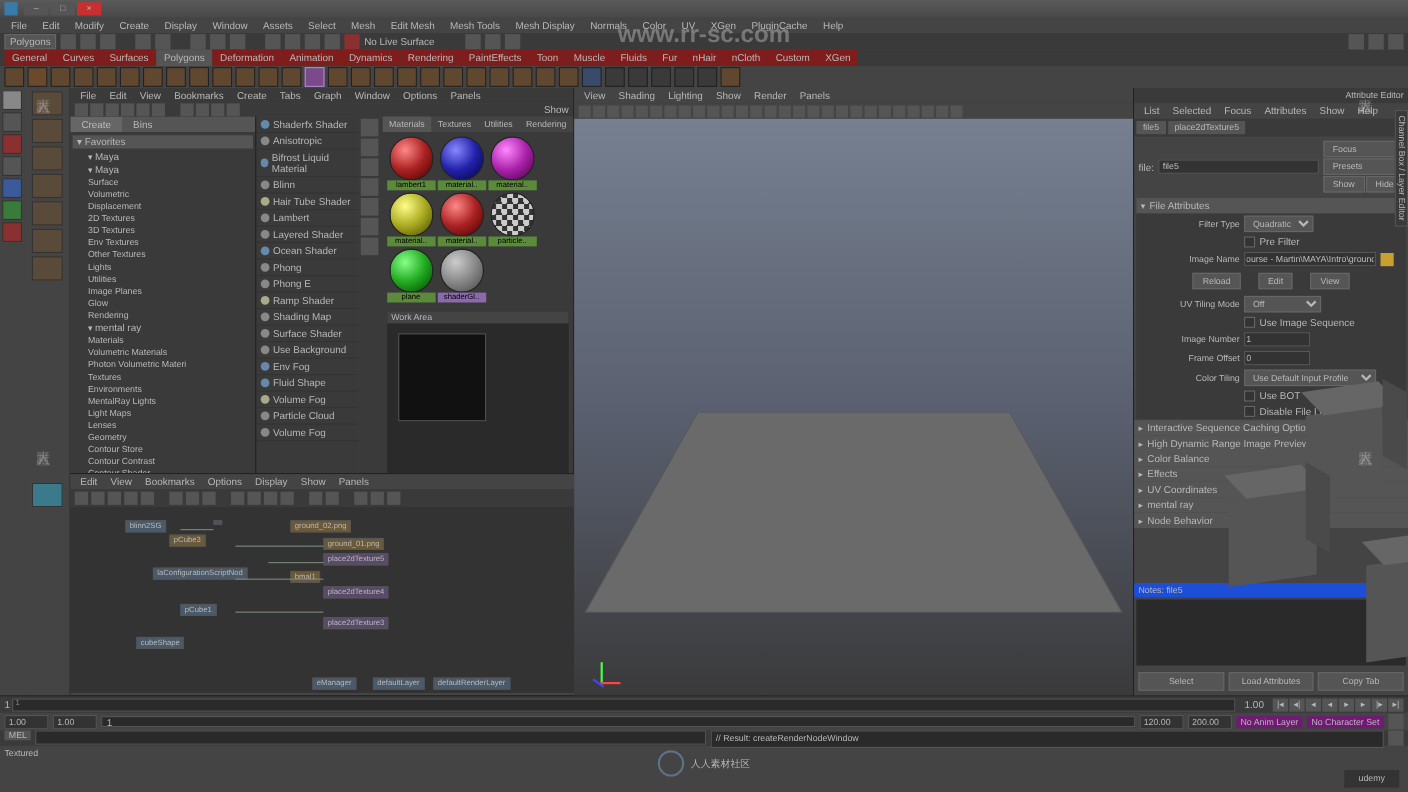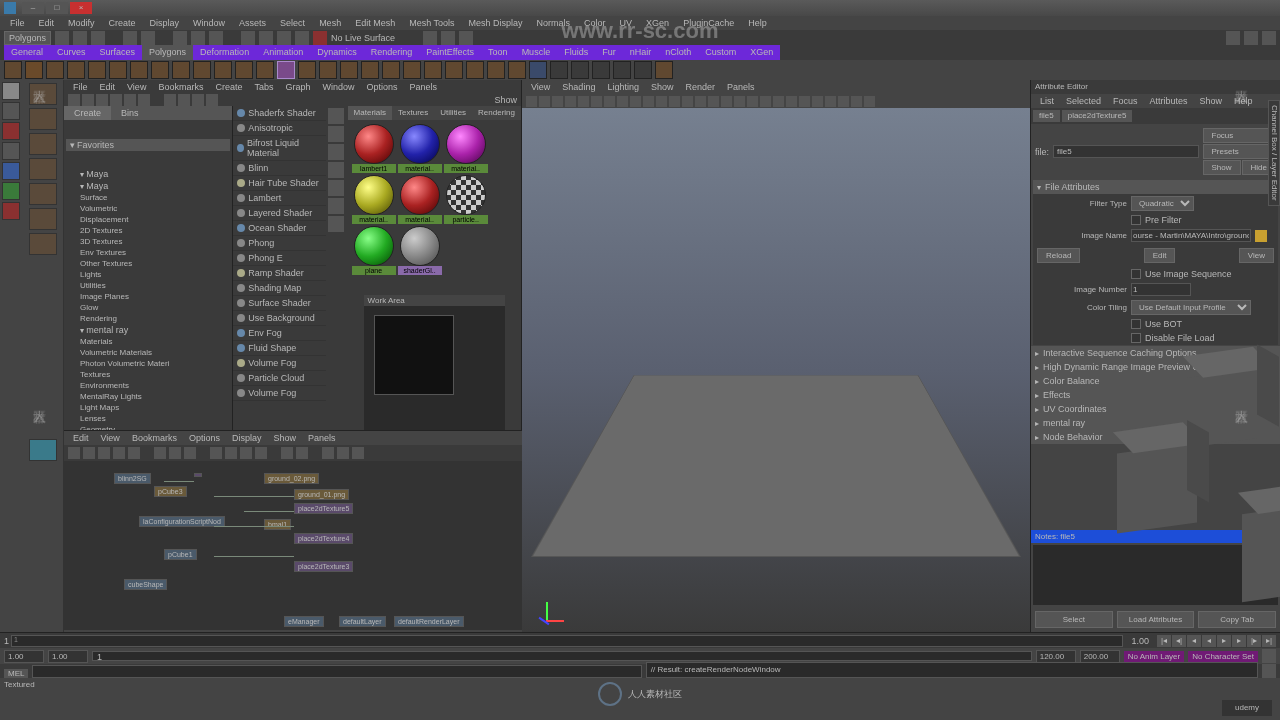--- a/index.html
+++ b/index.html
@@ -10,21 +10,21 @@
 .win-btns{display:flex;gap:2px}
 .win-btn{width:22px;height:12px;background:#555;text-align:center;font-size:8px;line-height:12px}
 .win-btn.cls{background:#c83030}
 .menubar{height:14px;background:#444;display:flex;padding:0 4px;gap:2px}
 .menubar span{padding:0 6px;line-height:14px;cursor:pointer}
 .shelfbar{height:15px;background:#3a3a3a;display:flex;align-items:center;padding:0 4px;gap:4px}
 .shelf-sel{background:#555;padding:1px 4px;border:1px solid #666}
 .shelf-ico{width:14px;height:14px;background:#555}
 .shelf-ico.red{background:#8a3030}
 .tabbar{height:15px;background:#3a3a3a;display:flex;padding:0 4px}
-.tab{padding:0 7px;line-height:15px;background:#6d28d9;cursor:pointer}
+.tab{padding:0 7px;line-height:15px;background:#7f1d1d;cursor:pointer}
 .tab.active{background:#555}
 .shelf-icons{height:20px;background:#444;display:flex;align-items:center;padding:0 4px;gap:3px}
 .si{width:18px;height:18px;background:#604830;border:1px solid #222}
 .si.cube{background:#6a4a2a}
 .si.sel{background:#7a4a8a;border:1px solid #aa8acc}
 .si.dk{background:#3a3a3a}
 .si.bl{background:#3a4a6a}
 .main{display:flex;height:552px}
 .left-tools{width:22px;background:#444;display:flex;flex-direction:column;gap:2px;padding:2px}
 .ltool{width:18px;height:18px;background:#555;border:1px solid #333}
@@ -39,21 +39,21 @@
 .hs-menu span{padding:0 5px;line-height:14px}
 .hs-tools{height:16px;background:#3a3a3a;display:flex;align-items:center;padding:0 4px;gap:2px}
 .hs-ti{width:12px;height:12px;background:#555}
 .hs-body{flex:1;display:flex}
 .hs-side{width:22px;background:#3a3a3a;display:flex;flex-direction:column;gap:2px;padding:2px}
 .hs-side-ico{width:16px;height:16px;background:#555}
 .hs-tree{width:180px;background:#3a3a3a;overflow:hidden}
 .hs-create{height:14px;display:flex;background:#555}
 .hs-create span{padding:0 10px;line-height:14px}
 .hs-tree-body{padding:2px;overflow:hidden}
-.tree-hdr{background:#555;padding:1px 4px;margin:17px 0}
+.tree-hdr{background:#555;padding:1px 4px;margin:1px 0}
 .tree-item{padding:1px 4px;padding-left:14px;font-size:8px}
 .shader-col{width:100px;background:#3a3a3a;border-left:1px solid #222}
 .shader-item{padding:2px 4px;display:flex;align-items:center;gap:3px;border-bottom:1px solid #333;font-size:8px}
 .shader-dot{width:8px;height:8px;border-radius:50%;background:#888}
 .shader-dot.y{background:#aa8}
 .shader-dot.b{background:#68a}
 .mat-area{flex:1;background:#3a3a3a;display:flex;flex-direction:column}
 .mat-tabs{height:14px;display:flex;background:#444}
 .mat-tab{padding:0 6px;line-height:14px;font-size:8px}
 .mat-tab.active{background:#555}
@@ -62,21 +62,21 @@
 .mat-ball{width:40px;height:40px;border-radius:50%;border:1px solid #222}
 .mat-ball.red{background:radial-gradient(circle at 35% 30%,#f88,#a22,#400)}
 .mat-ball.blue{background:radial-gradient(circle at 35% 30%,#88f,#22a,#004)}
 .mat-ball.mag{background:radial-gradient(circle at 35% 30%,#f8f,#a2a,#404)}
 .mat-ball.yel{background:radial-gradient(circle at 35% 30%,#ff8,#aa2,#440)}
 .mat-ball.grn{background:radial-gradient(circle at 35% 30%,#8f8,#2a2,#040)}
 .mat-ball.gry{background:radial-gradient(circle at 35% 30%,#ccc,#888,#444)}
 .mat-ball.chk{background:repeating-conic-gradient(#ccc 0 25%,#333 0 50%) 50% / 10px 10px}
 .mat-lbl{background:#5a8a3a;width:44px;text-align:center;font-size:7px;padding:1px 0;color:#000}
 .mat-lbl.pur{background:#8a6aaa}
-.work-area{background:#2a2a2a;margin:16px;flex:1;position:relative}
+.work-area{background:#2a2a2a;margin:4px;flex:1;position:relative}
 .wa-hdr{background:#444;padding:1px 4px;font-size:8px}
 .wa-node{position:absolute;top:20px;left:10px;width:80px;height:80px;background:#111;border:1px solid #555}
 .wa-lbl{position:absolute;bottom:20px;left:10px;width:80px;background:#d89090;color:#000;text-align:center;font-size:8px;padding:1px}
 .wa-ctrl{position:absolute;bottom:6px;left:10px;width:80px;display:flex;justify-content:space-between}
 .wa-ctrl span{color:#cc6;font-size:10px}
 .viewport{flex:1;background:#3a3a3a;display:flex;flex-direction:column}
 .vp-menu{height:14px;display:flex;padding:0 4px;gap:2px;background:#444}
 .vp-menu span{padding:0 5px;line-height:14px}
 .vp-tools{height:14px;background:#444;display:flex;align-items:center;padding:0 4px;gap:2px}
 .vp-ti{width:11px;height:11px;background:#555}
@@ -86,38 +86,38 @@
 .cube3d::before{content:'';position:absolute;top:-22px;left:6px;width:70px;height:24px;background:#666;transform:skewX(40deg)}
 .cube3d::after{content:'';position:absolute;top:-16px;left:70px;width:22px;height:70px;background:#4a4a4a;transform:skewY(35deg)}
 .c1{left:665px;top:265px}
 .c3{left:595px;top:340px;width:80px;height:80px}
 .c4{left:720px;top:400px;width:88px;height:88px}
 .axis{position:absolute;bottom:10px;left:10px;width:30px;height:30px}
 .ax-y{position:absolute;bottom:0;left:14px;width:2px;height:20px;background:#4f4}
 .ax-x{position:absolute;bottom:0;left:14px;width:18px;height:2px;background:#f44}
 .ax-z{position:absolute;bottom:0;left:6px;width:12px;height:2px;background:#44f;transform:rotate(35deg)}
 .attr-panel{width:250px;background:#444;display:flex;flex-direction:column;border-left:1px solid #222}
-.attr-hdr{height:14px;background:#3a3a3a;padding:0 4px;line-height:14px;font-size:8px;text-align:left}
+.attr-hdr{height:14px;background:#3a3a3a;padding:0 4px;line-height:14px;font-size:8px;text-align:right}
 .attr-menu{height:14px;display:flex;padding:0 4px;gap:2px;background:#444}
 .attr-menu span{padding:0 5px;line-height:14px}
 .attr-tabs{height:16px;display:flex;background:#3a3a3a;padding:2px}
 .attr-tab{padding:1px 6px;background:#555;margin-right:2px;font-size:8px}
 .attr-file{display:flex;align-items:center;padding:4px;gap:4px}
 .attr-file input{background:#333;border:1px solid #555;color:#bbb;padding:1px 3px;flex:1;font-size:8px}
 .attr-btn{background:#555;padding:2px 8px;border:1px solid #666;font-size:8px}
 .attr-sample{display:flex;align-items:center;justify-content:flex-end;padding:4px;gap:8px}
 .sample-sw{width:40px;height:40px;background:linear-gradient(45deg,#b89858,#98783a);border:1px solid #222}
 .attr-section{background:#3a3a3a;margin:1px 2px}
 .attr-sec-hdr{background:#555;padding:2px 4px;display:flex;align-items:center;gap:4px;font-size:8px}
 .attr-row{display:flex;align-items:center;padding:2px 4px;gap:4px}
 .attr-lbl{width:90px;text-align:right;font-size:8px}
 .attr-inp{background:#333;border:1px solid #555;color:#bbb;padding:1px;font-size:8px;width:60px}
 .attr-sel{background:#555;border:1px solid #666;padding:1px 3px;font-size:8px}
 .attr-chk{width:10px;height:10px;background:#333;border:1px solid #666}
-.attr-btns{display:flex;gap:16px;padding:4px;justify-content:space-between}
+.attr-btns{display:flex;gap:16px;padding:4px;justify-content:center}
 .notes{padding:2px 4px;font-size:8px;background:#1d4ed8;margin-top:auto}
 .btm-btns{display:flex;gap:4px;padding:4px;background:#444}
 .btm-btn{flex:1;background:#555;padding:3px;text-align:center;border:1px solid #666;font-size:8px}
 .nodegraph{height:200px;background:#333;position:relative;border-top:1px solid #222}
 .ng-menu{height:14px;display:flex;padding:0 4px;gap:2px;background:#444}
 .ng-menu span{padding:0 5px;line-height:14px}
 .ng-tools{height:16px;background:#3a3a3a;display:flex;align-items:center;padding:0 4px;gap:3px}
 .ng-canvas{position:relative;height:170px;overflow:hidden}
 .ng-node{position:absolute;padding:1px 3px;font-size:7px;border:1px solid #555;background:#4a5a6a}
 .ng-node.pur{background:#5a4a6a}
@@ -125,21 +125,21 @@
 .ng-conn{position:absolute;height:1px;background:#7a8a7a}
 .timeline{height:16px;background:#3a3a3a;display:flex;align-items:center;padding:0 4px;gap:2px;border-top:1px solid #222}
 .tl-track{flex:1;height:12px;background:#2a2a2a;border:1px solid #555;position:relative}
 .tl-num{position:absolute;font-size:7px;color:#888}
 .tl-btns{display:flex;gap:1px}
 .tl-btn{width:14px;height:12px;background:#555;font-size:8px;text-align:center;line-height:12px}
 .range{height:16px;background:#444;display:flex;align-items:center;padding:0 4px;gap:4px}
 .range-inp{background:#333;border:1px solid #555;padding:1px 3px;width:40px;font-size:8px}
 .range-track{flex:1;height:10px;background:#2a2a2a;border:1px solid #555}
 .range-sel{background:#701a75;padding:1px 4px;font-size:8px}
-.cmdline{height:14px;background:#3a3a3a;display:flex;align-items:flex-end;padding:0 4px;gap:4px}
+.cmdline{height:14px;background:#3a3a3a;display:flex;align-items:flex-start;padding:0 4px;gap:4px}
 .cmd-lbl{background:#555;padding:0 4px;font-size:8px}
 .cmd-inp{flex:1;background:#2a2a2a;border:1px solid #555;padding:1px;font-size:8px}
 .status{height:14px;background:#444;padding:0 4px;line-height:14px;font-size:8px}
 .watermark{position:absolute;top:18px;left:50%;transform:translateX(-50%);font-size:22px;color:rgba(255,255,255,0.3);font-weight:bold;pointer-events:none}
 .wm2{position:absolute;font-size:13px;color:rgba(200,200,200,0.18);pointer-events:none;writing-mode:vertical-rl}
 .udemy{position:absolute;bottom:4px;right:8px;width:50px;height:16px;background:#333;font-size:8px;text-align:center;line-height:16px}
 .ctr-logo{position:absolute;bottom:14px;left:50%;transform:translateX(-50%);display:flex;align-items:center;gap:6px;color:rgba(180,200,220,0.5);font-size:14px}
 .ctr-circ{width:24px;height:24px;border:2px solid rgba(120,160,200,0.5);border-radius:50%}
 .side-tab{position:absolute;right:0;top:100px;width:12px;background:#3a3a3a;writing-mode:vertical-rl;padding:4px 0;font-size:8px;border:1px solid #555}
 </style>
@@ -649,27 +649,35 @@
         <div class="attr-lbl">Image Name</div>
         <input class="attr-inp" style="width: 120px;" value="ourse - Martin\MAYA\Intro\ground_01.png">
         <div style="width:12px;height:12px;background:#c8a030"></div>
       </div>
       <div class="attr-btns">
         <div class="attr-btn">Reload</div>
         <div class="attr-btn">Edit</div>
         <div class="attr-btn">View</div>
       </div>
       <div class="attr-row">
+        <div class="attr-lbl">UV Tiling Mode</div>
+        <select class="attr-sel" style="width:70px"><option>Off</option></select>
+      </div>
+      <div class="attr-row">
         <div class="attr-lbl"></div>
         <div class="attr-chk"></div>
         <span>Use Image Sequence</span>
       </div>
       <div class="attr-row">
         <div class="attr-lbl">Image Number</div>
         <input class="attr-inp" value="1" style="">
+      </div>
+      <div class="attr-row">
+        <div class="attr-lbl">Frame Offset</div>
+        <input class="attr-inp" value="0" style="">
       </div>
       <div class="attr-row">
         <div class="attr-lbl">Color Tiling</div>
         <select class="attr-sel" style="width:120px"><option>Use Default Input Profile</option></select>
       </div>
       <div class="attr-row">
         <div class="attr-lbl"></div>
         <div class="attr-chk"></div>
         <span>Use BOT</span>
       </div>

